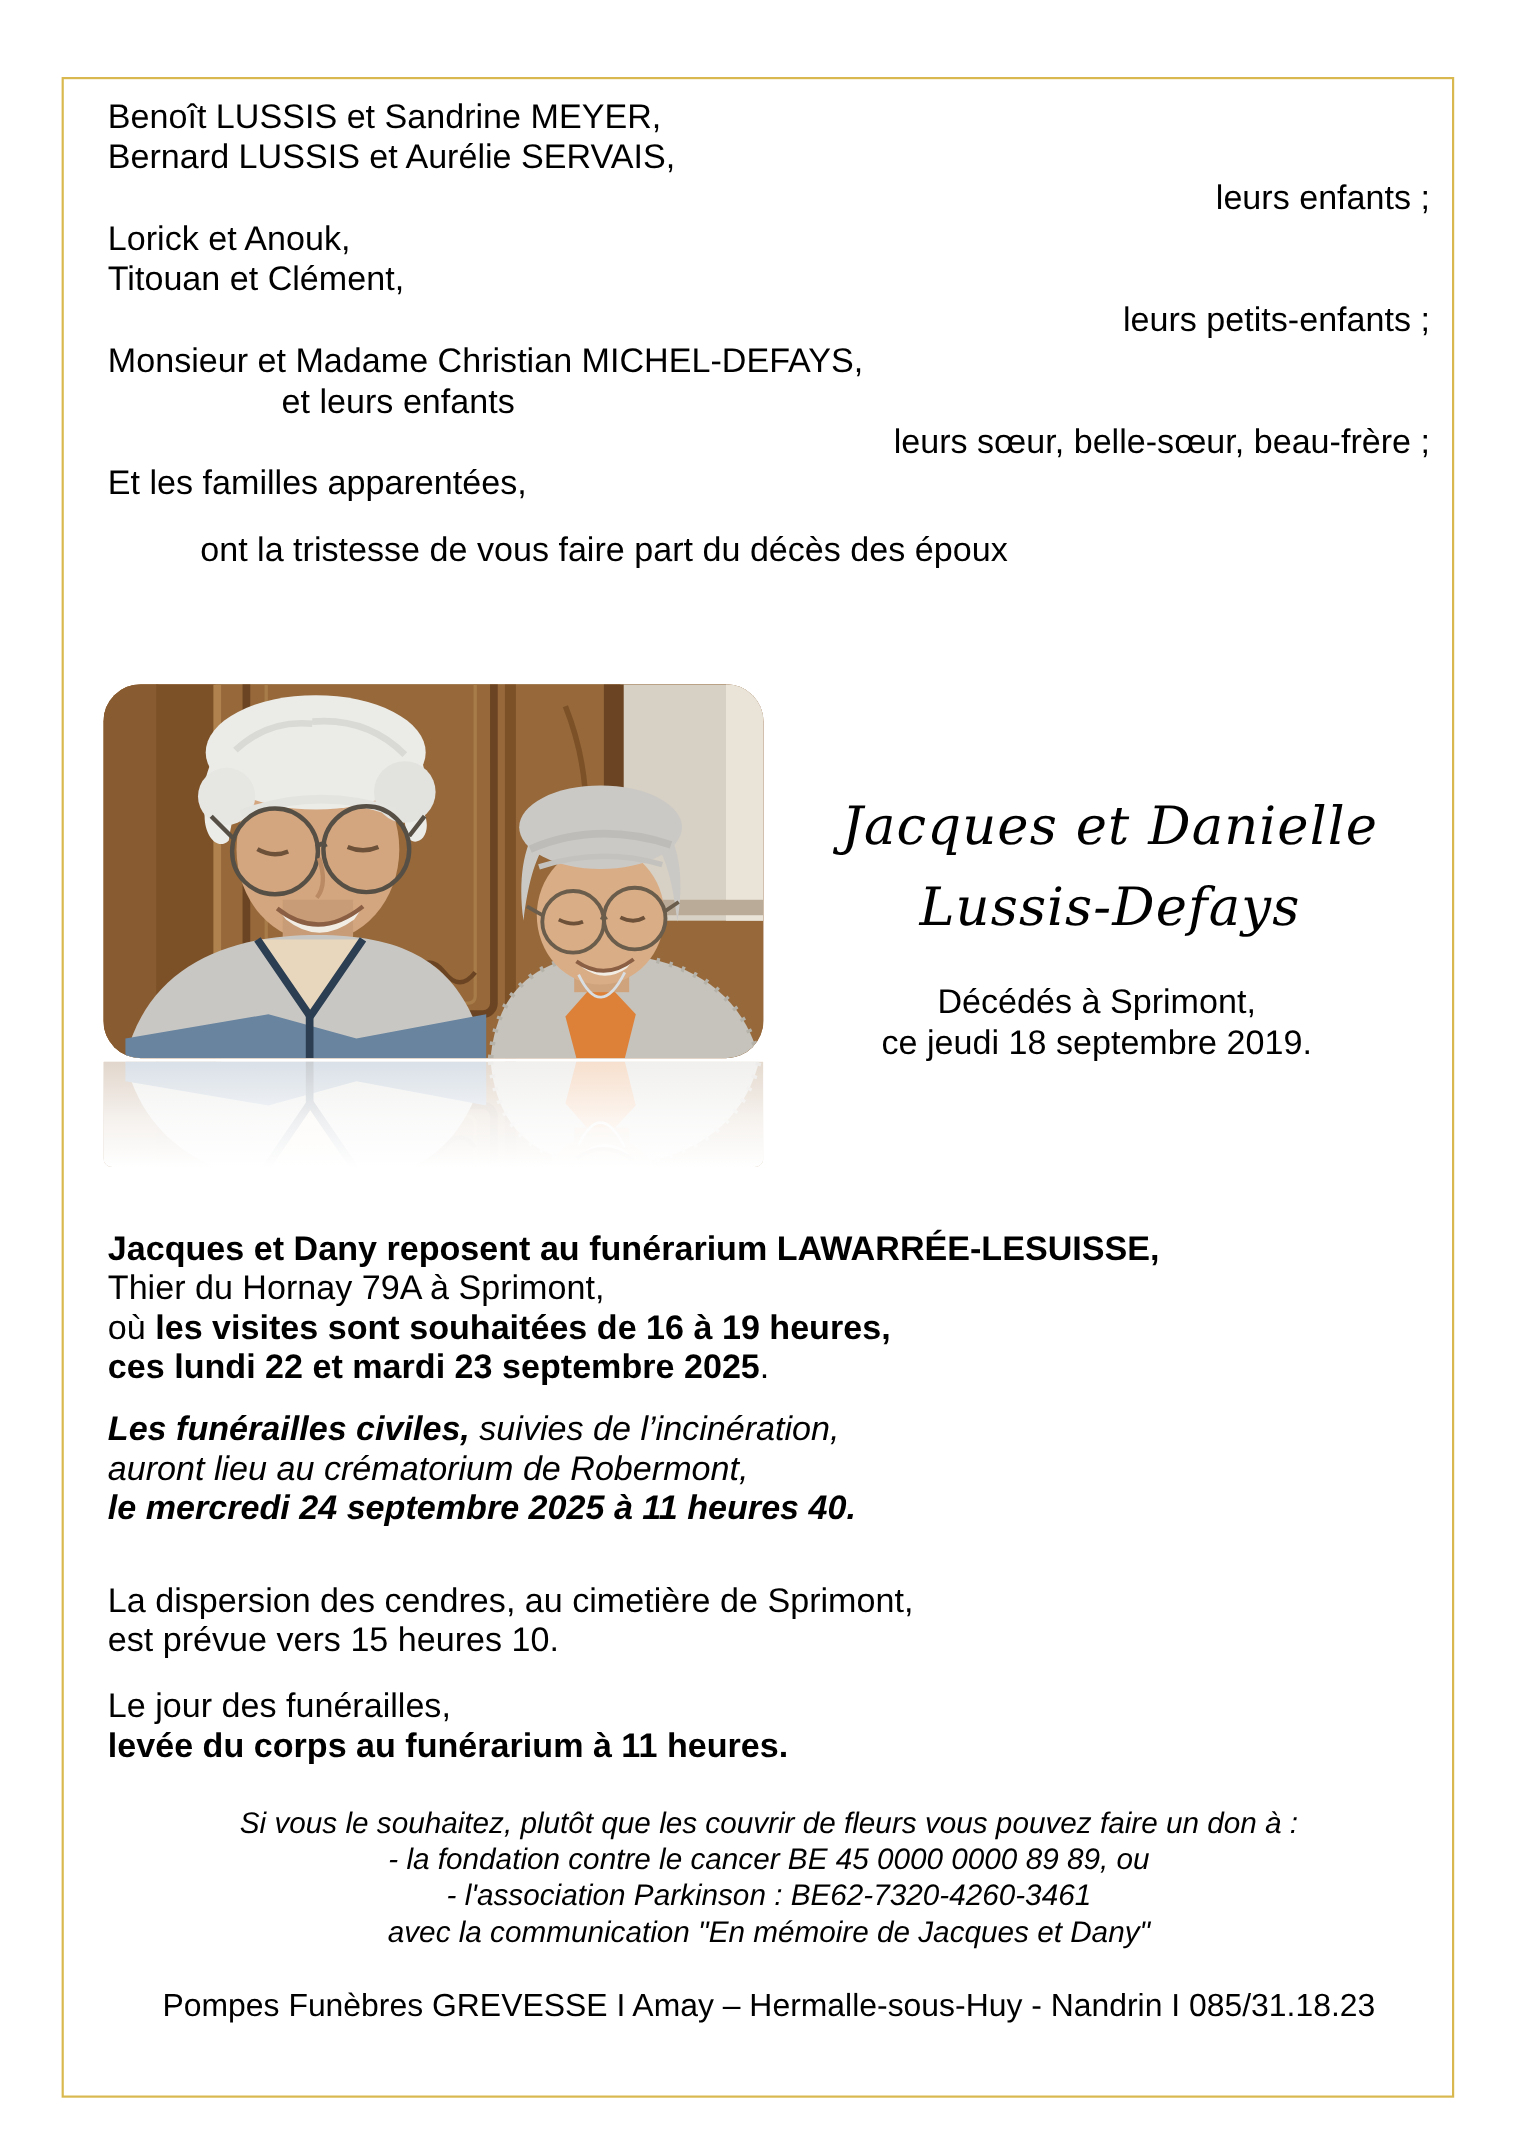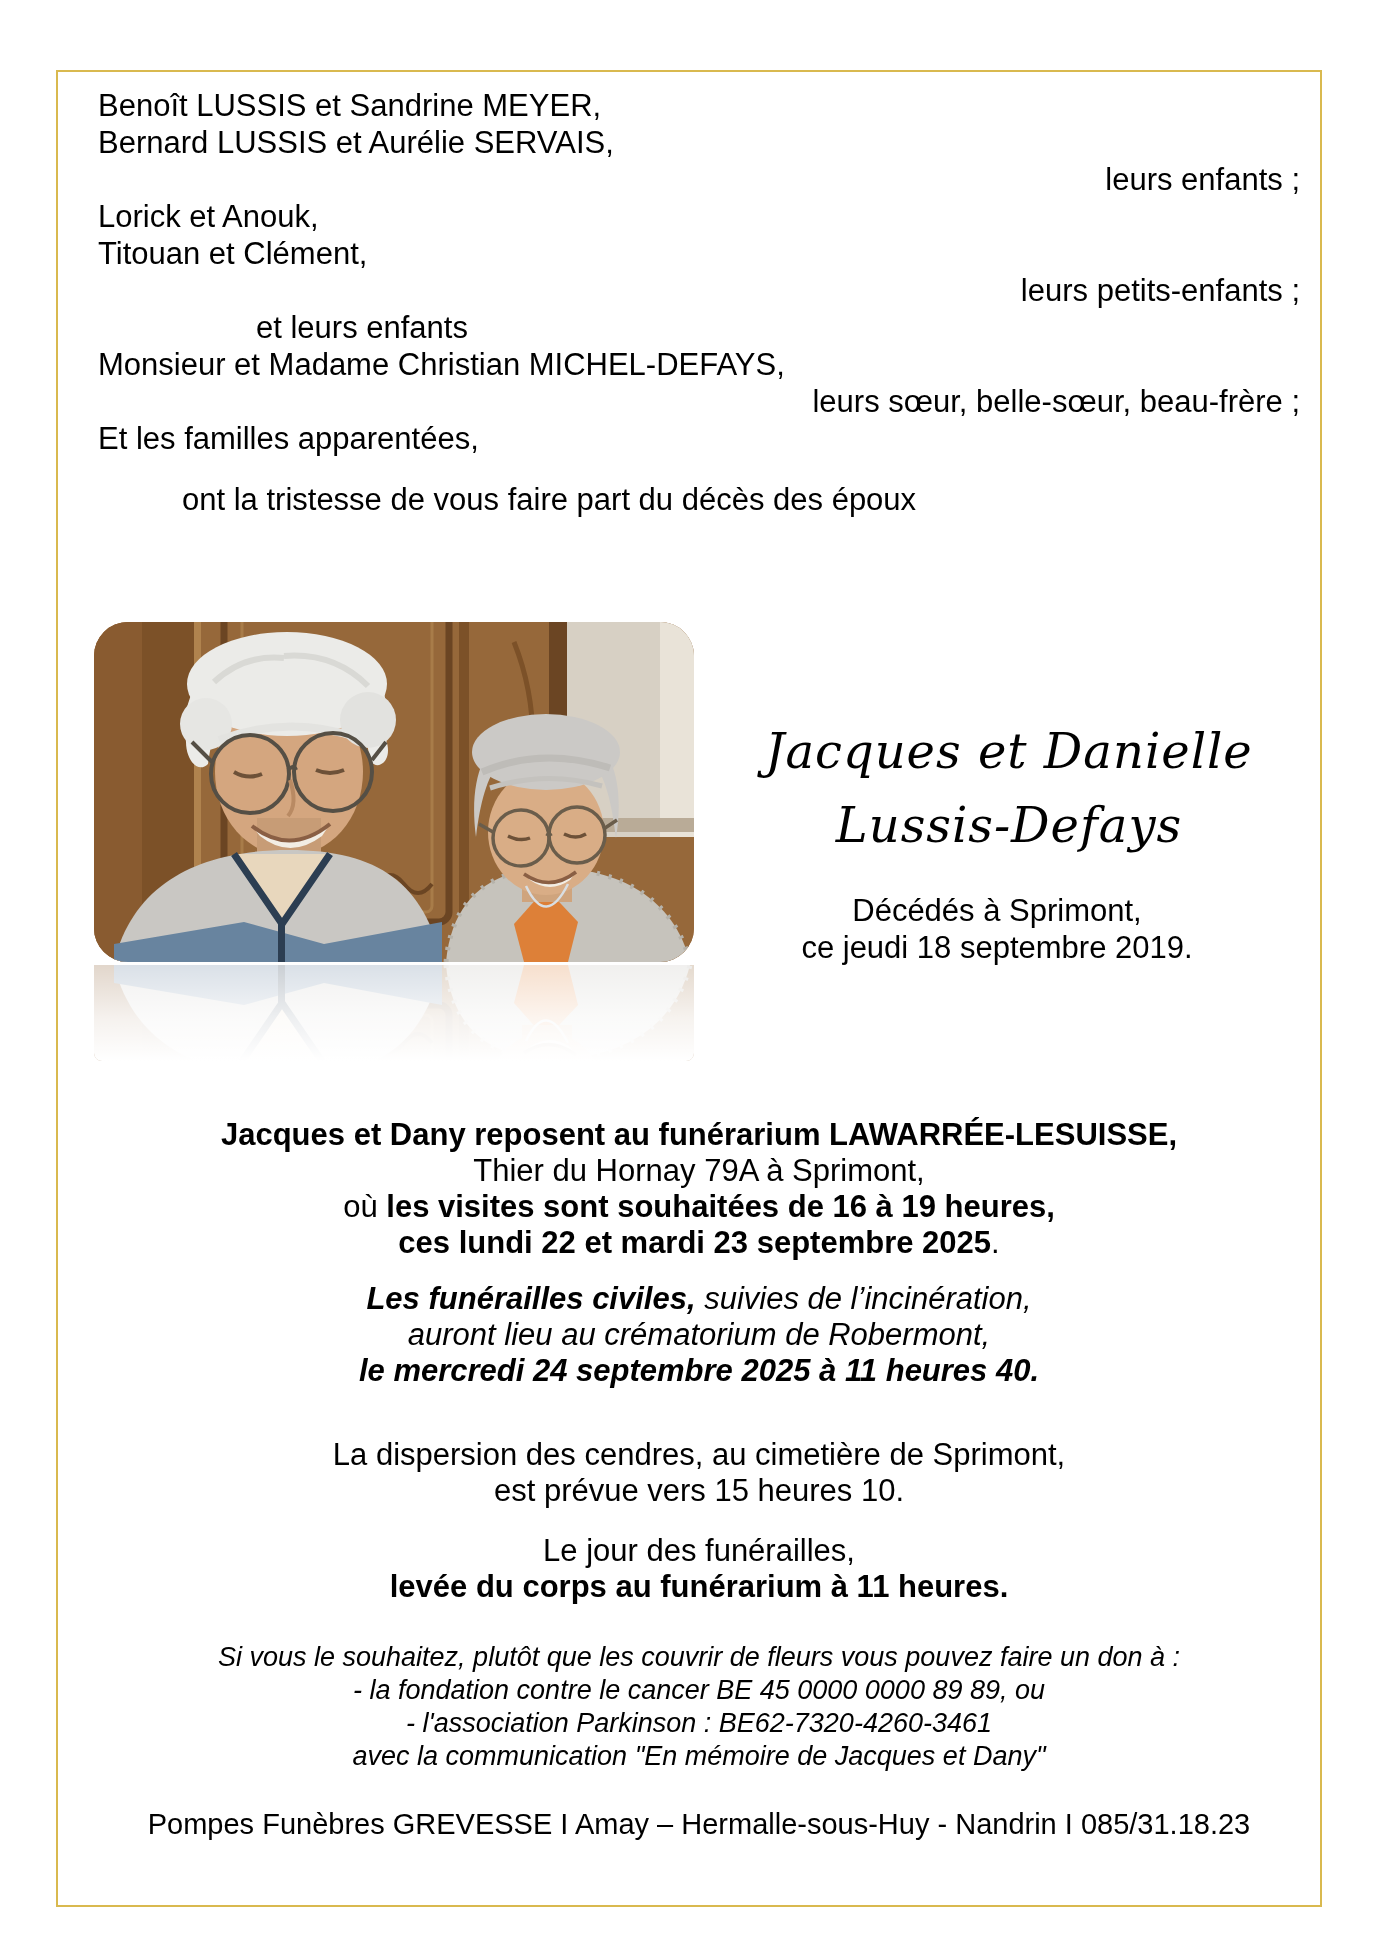--- a/index.html
+++ b/index.html
@@ -31,21 +31,21 @@
   .reflection .fade{
     position:absolute;inset:0;
     background:linear-gradient(to bottom, rgba(255,255,255,.45) 0%, rgba(255,255,255,.82) 55%, #ffffff 100%);
   }
   .right-col{flex:1;text-align:center;padding-top:92px;}
   .script-name{
     font-family:"DejaVu Serif", serif;font-style:italic;font-weight:400;
     font-size:48px;line-height:74px;letter-spacing:1px;margin-left:24px;
   }
   .death-info{margin-top:30px;font-size:31px;line-height:37px;}
-  .cblock{text-align:center;font-size:31px;line-height:36px;}
+  .cblock{text-align:left;font-size:31px;line-height:36px;}
   .v-block{margin-top:56px;}
   .c-block{margin-top:20px;font-style:italic;}
   .d-block{margin-top:48px;}
   .l-block{margin-top:24px;}
   .donation{
     margin-top:36px;text-align:center;font-style:italic;
     font-size:27px;line-height:33px;
   }
   .footer{margin-top:34px;text-align:center;font-size:29px;line-height:35px;}
   b{font-weight:bold;}
@@ -57,22 +57,22 @@
   <div class="frame">
     <div class="content">
 
       <div class="family">
         <div class="fl">Benoît LUSSIS et Sandrine MEYER,</div>
         <div class="fl">Bernard LUSSIS et Aurélie SERVAIS,</div>
         <div class="fl right">leurs enfants ;</div>
         <div class="fl">Lorick et Anouk,</div>
         <div class="fl">Titouan et Clément,</div>
         <div class="fl right">leurs petits-enfants ;</div>
+        <div class="fl">Monsieur et Madame Christian MICHEL-DEFAYS,</div>
         <div class="fl indent">et leurs enfants</div>
-        <div class="fl">Monsieur et Madame Christian MICHEL-DEFAYS,</div>
         <div class="fl right">leurs sœur, belle-sœur, beau-frère ;</div>
         <div class="fl">Et les familles apparentées,</div>
       </div>
 
       <div class="announcement">ont la tristesse de vous faire part du décès des époux</div>
 
       <div class="photo-row">
         <div class="photo-stack">
           <div class="photo">
             <svg width="600" height="340" viewBox="0 0 600 340" xmlns="http://www.w3.org/2000/svg">

